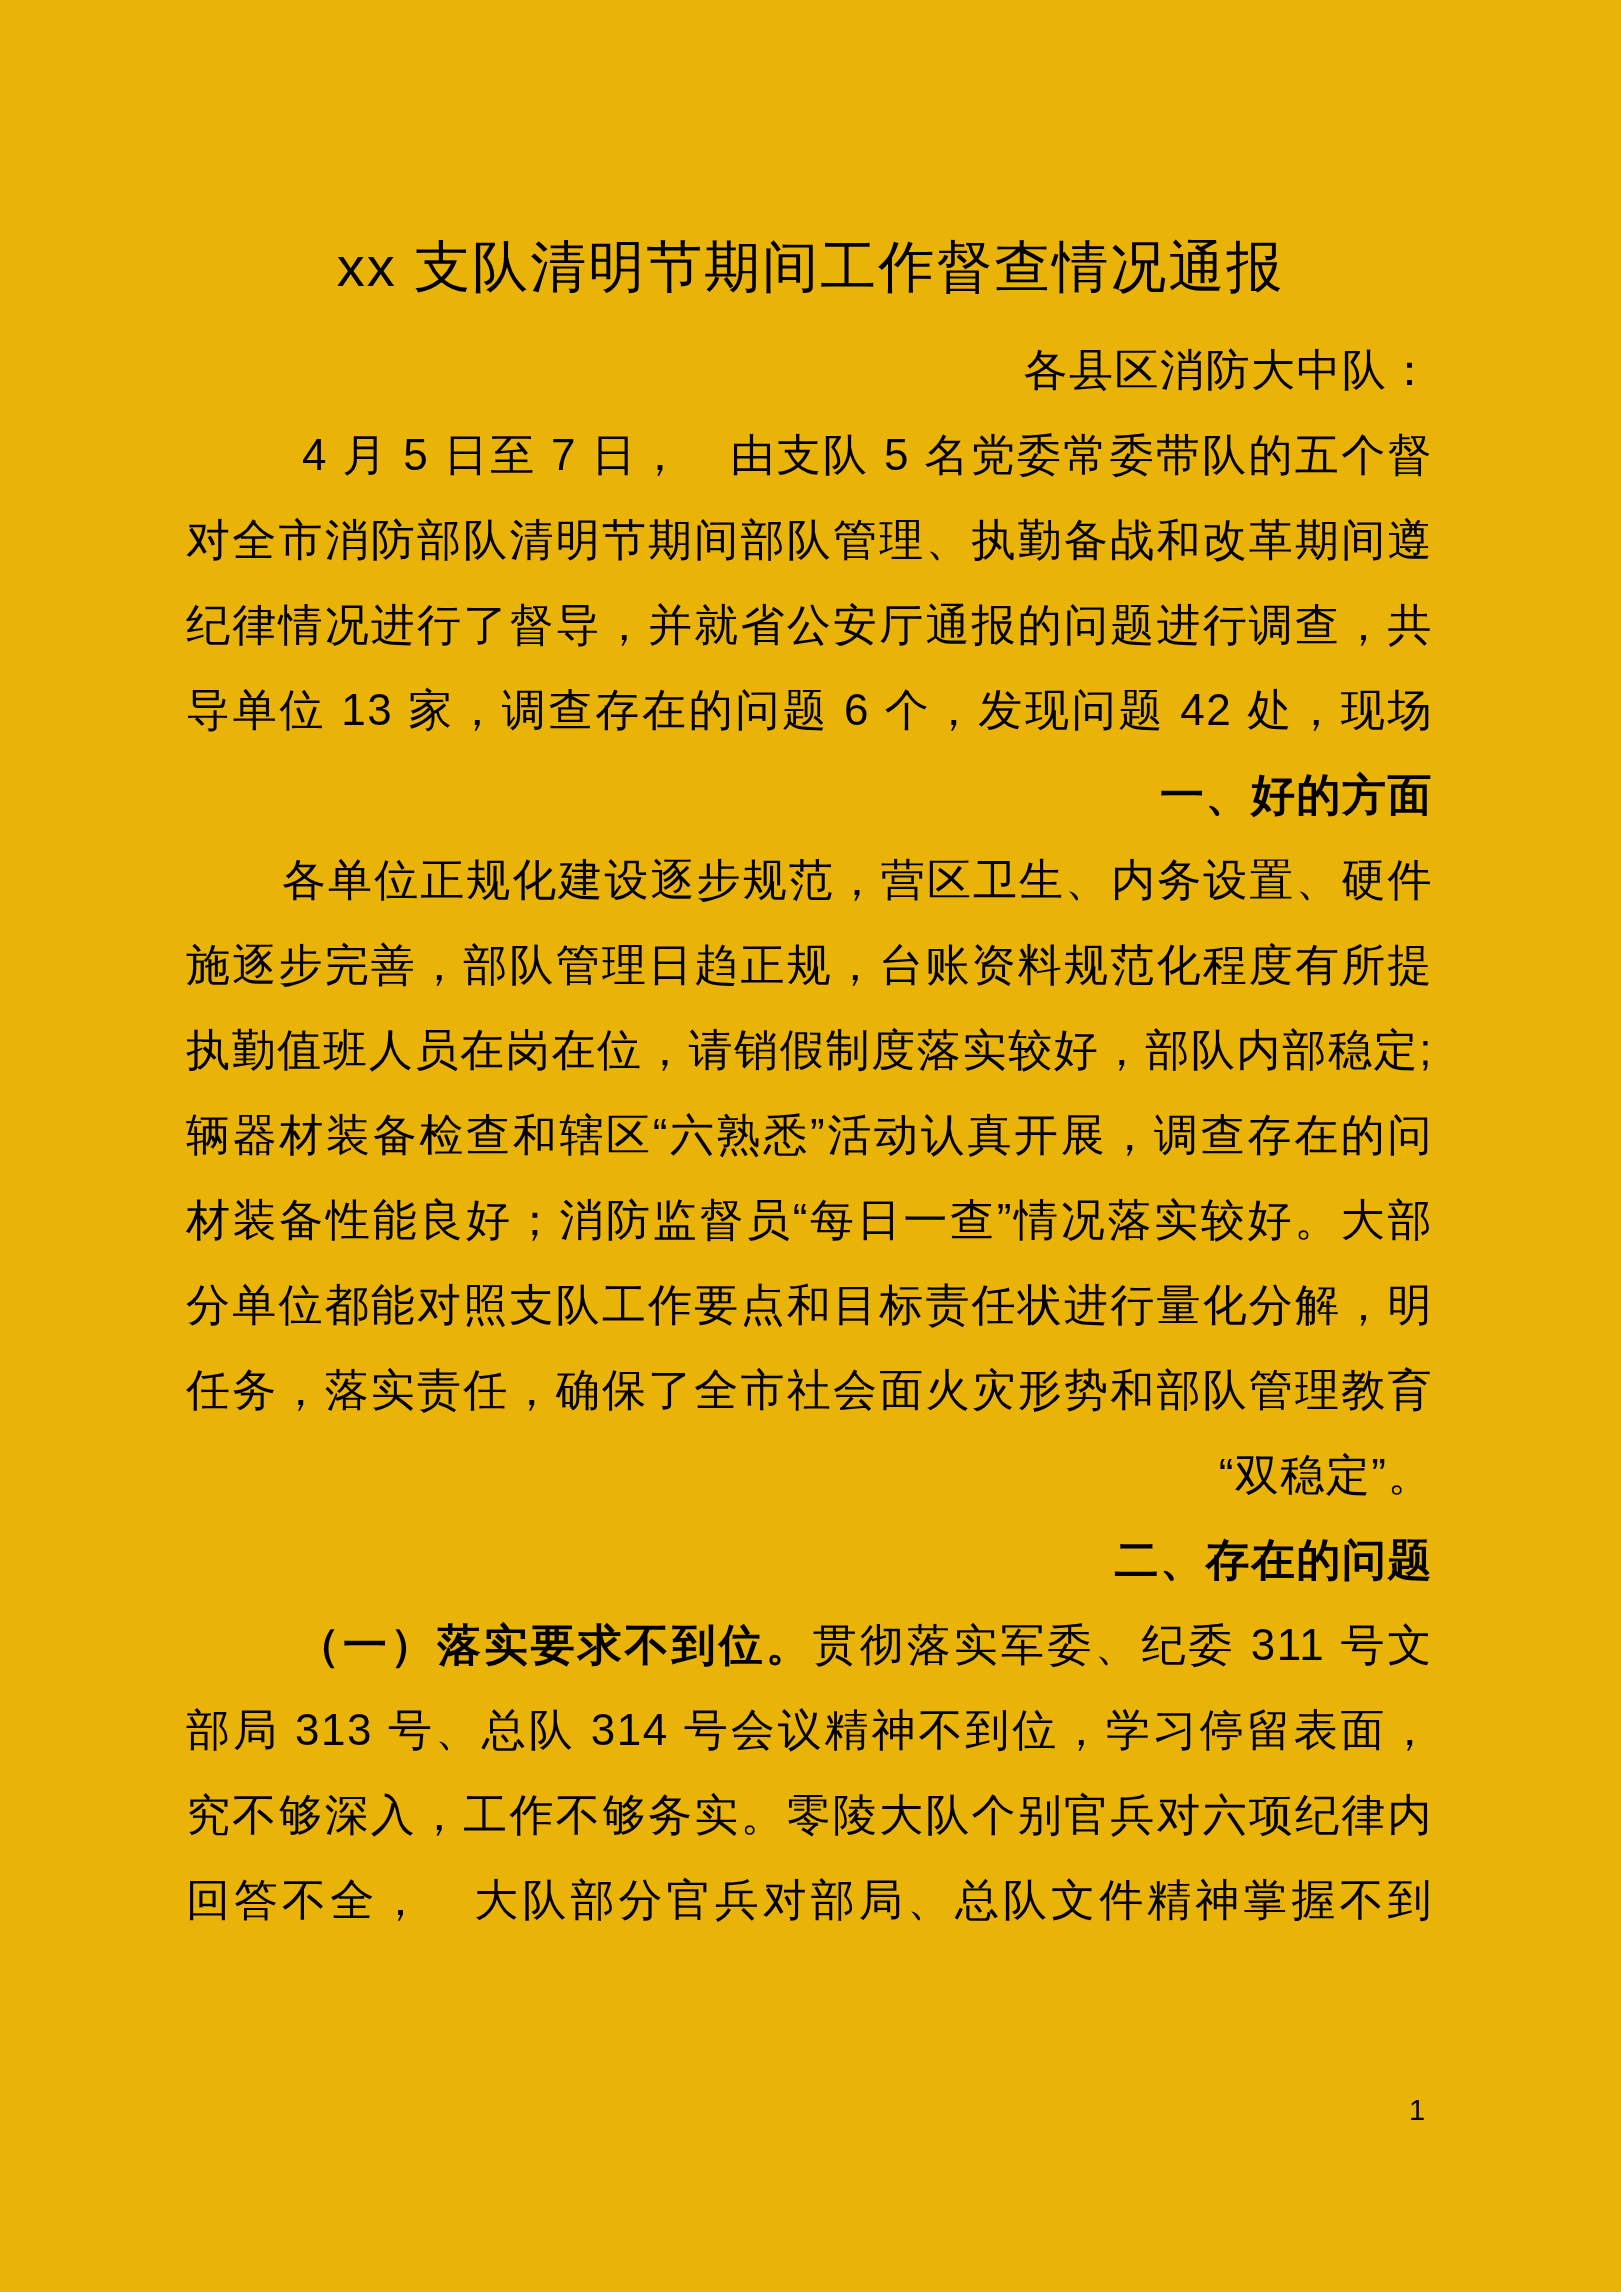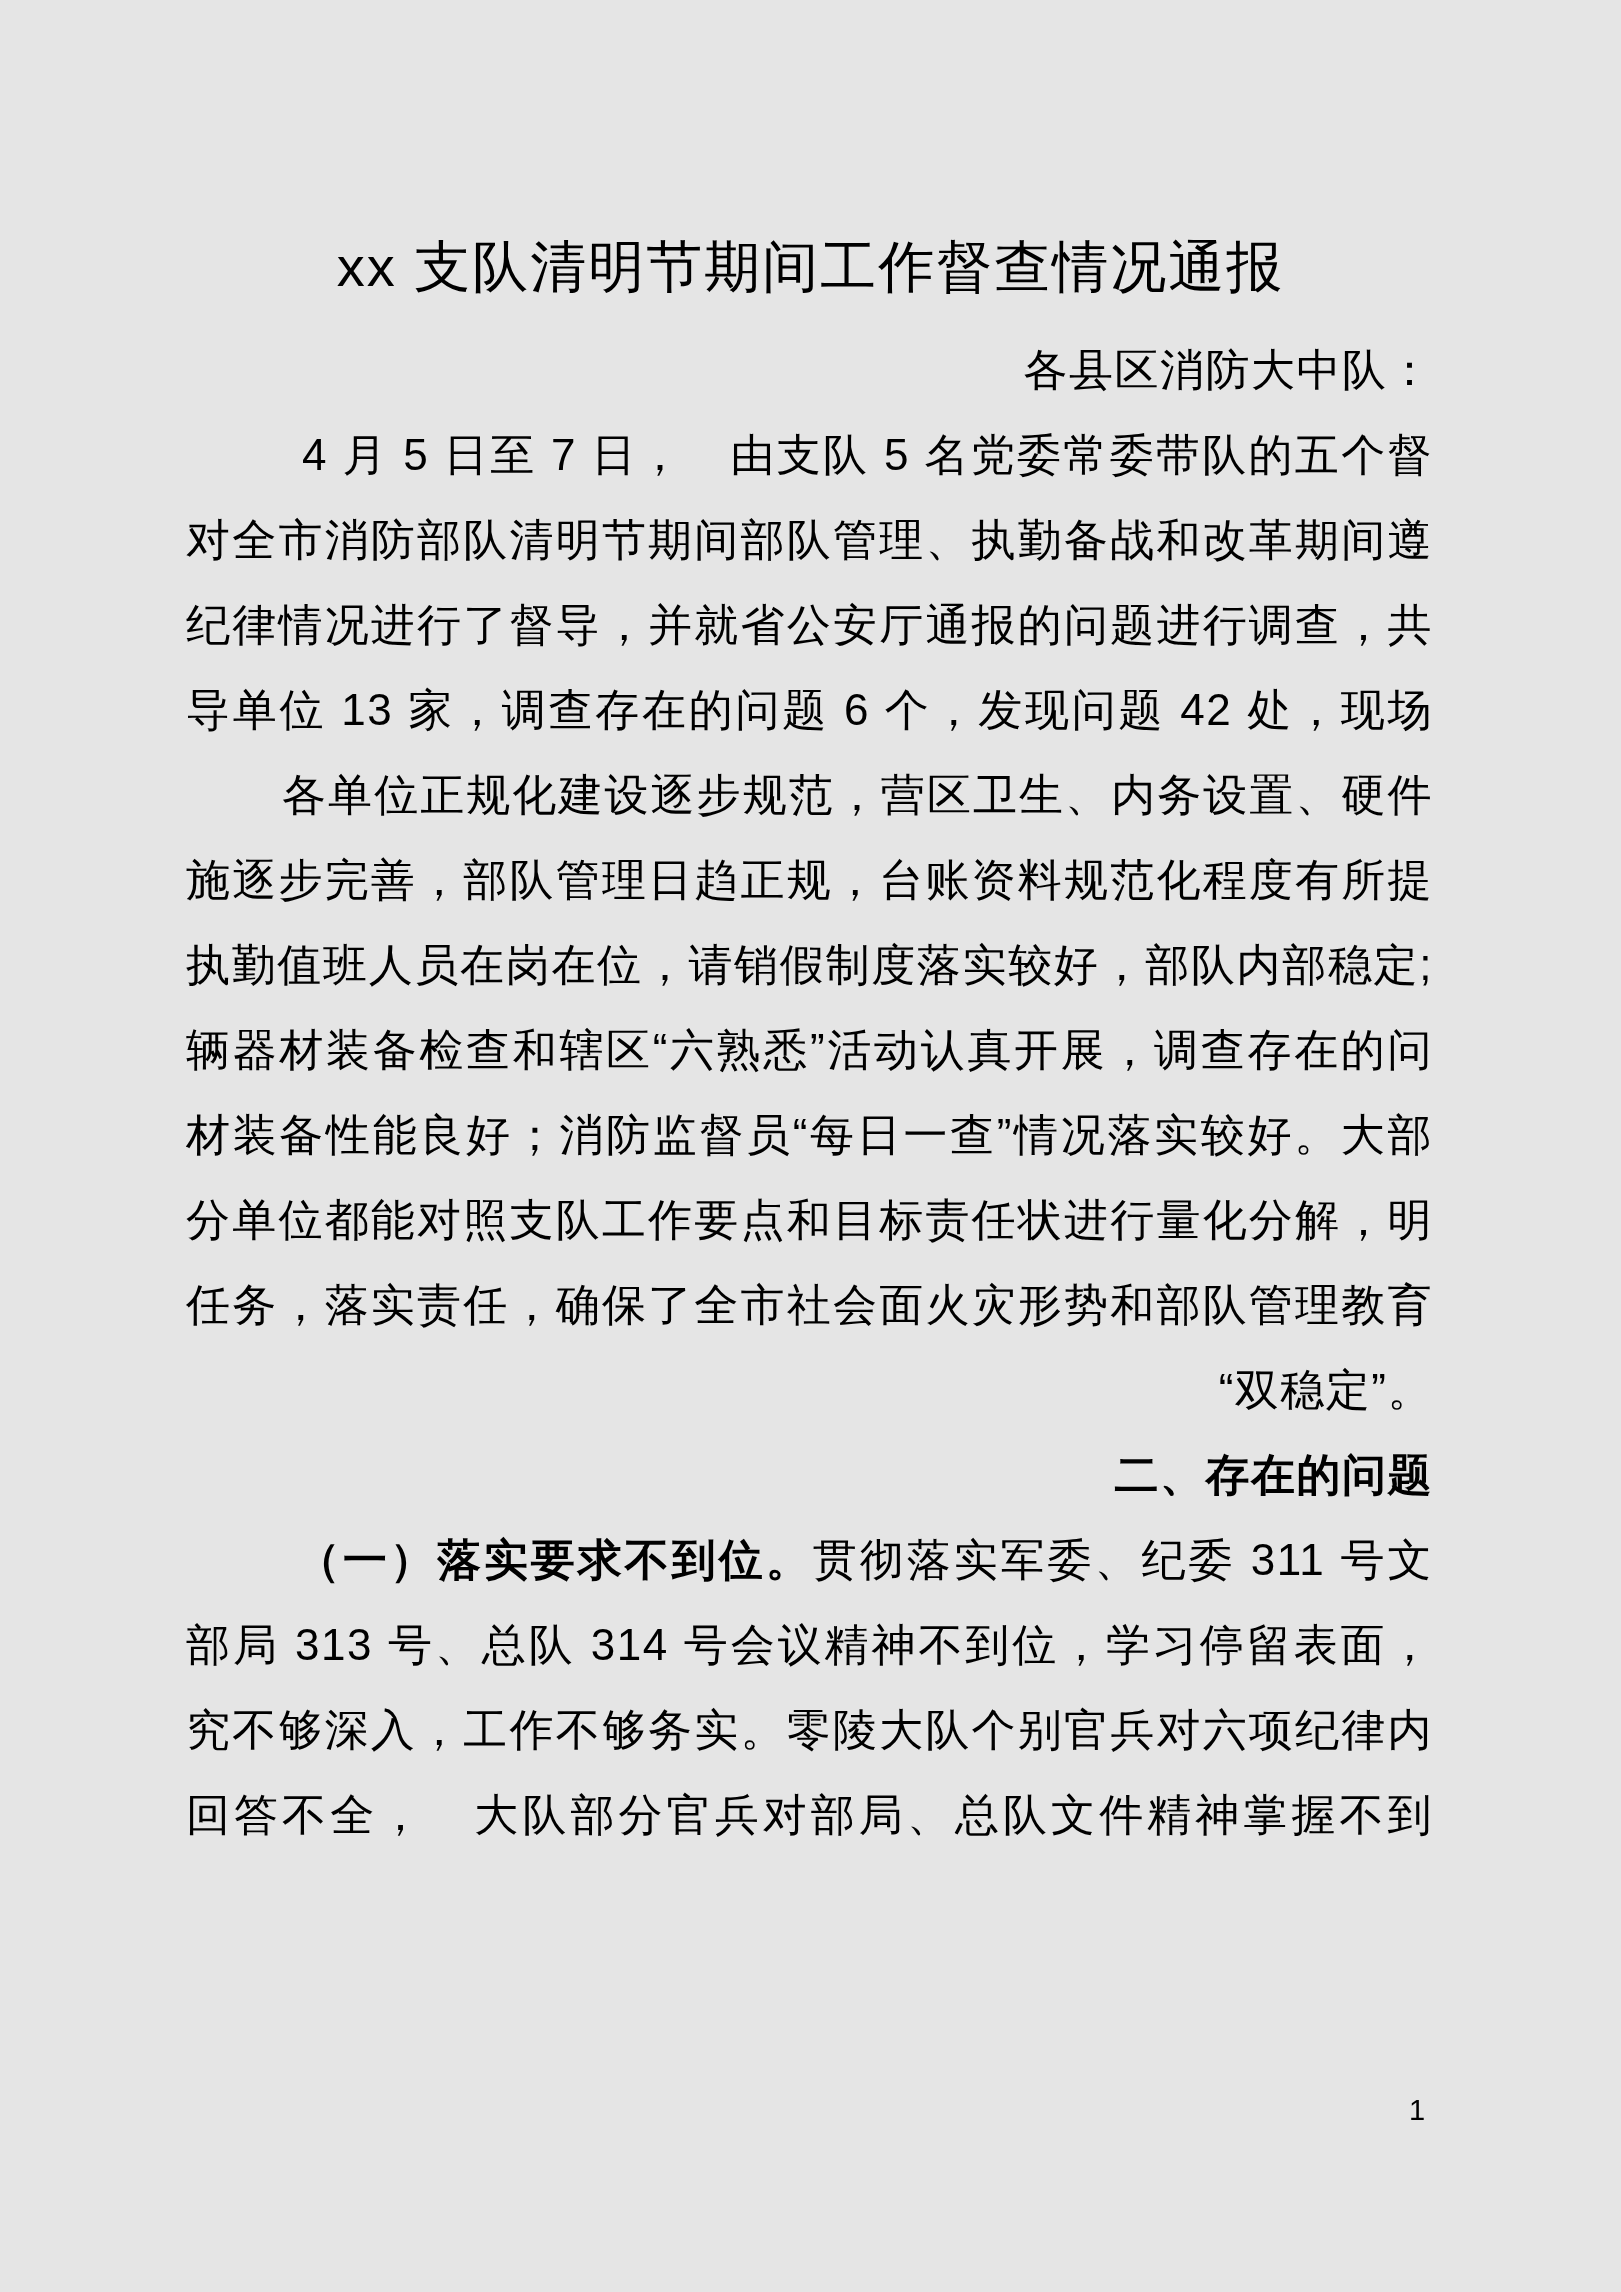--- a/index.html
+++ b/index.html
@@ -1,21 +1,21 @@
 <!DOCTYPE html>
 <html><head>
 <meta charset="utf-8">
 <style>
   html, body { margin: 0; padding: 0; }
   body { background: #ffffff; }
   .page {
     position: relative;
     width: 1621px;
     height: 2293px;
-    background: #e5e5e5;
+    background: #eab308;
     color: #000000;
     font-family: "Liberation Sans", sans-serif;
     overflow: hidden;
   }
   .doc-title {
     position: absolute;
     left: 0;
     right: 0;
     top: 231px;
     text-align: center;
@@ -61,20 +61,21 @@
 
   <div class="body-text">
 
     <div class="line">各县区消防大中队：</div>
 
     <div class="line j ind118">4 月 5 日至 7 日，　由支队 5 名党委常委带队的五个督查组</div>
     <div class="line j">对全市消防部队清明节期间部队管理、执勤备战和改革期间遵守</div>
     <div class="line j">纪律情况进行了督导，并就省公安厅通报的问题进行调查，共督</div>
     <div class="line j">导单位 13 家，调查存在的问题 6 个，发现问题 42 处，现场整</div>
 
+    <div class="line bold ind98">一、好的方面</div>
 
     <div class="line j ind98">各单位正规化建设逐步规范，营区卫生、内务设置、硬件设</div>
     <div class="line j">施逐步完善，部队管理日趋正规，台账资料规范化程度有所提高；</div>
     <div class="line j">执勤值班人员在岗在位，请销假制度落实较好，部队内部稳定;车</div>
     <div class="line j">辆器材装备检查和辖区“六熟悉”活动认真开展，调查存在的问题</div>
     <div class="line j">材装备性能良好；消防监督员“每日一查”情况落实较好。大部</div>
     <div class="line j">分单位都能对照支队工作要点和目标责任状进行量化分解，明确</div>
     <div class="line j">任务，落实责任，确保了全市社会面火灾形势和部队管理教育的</div>
     <div class="line">“双稳定”。</div>
 

